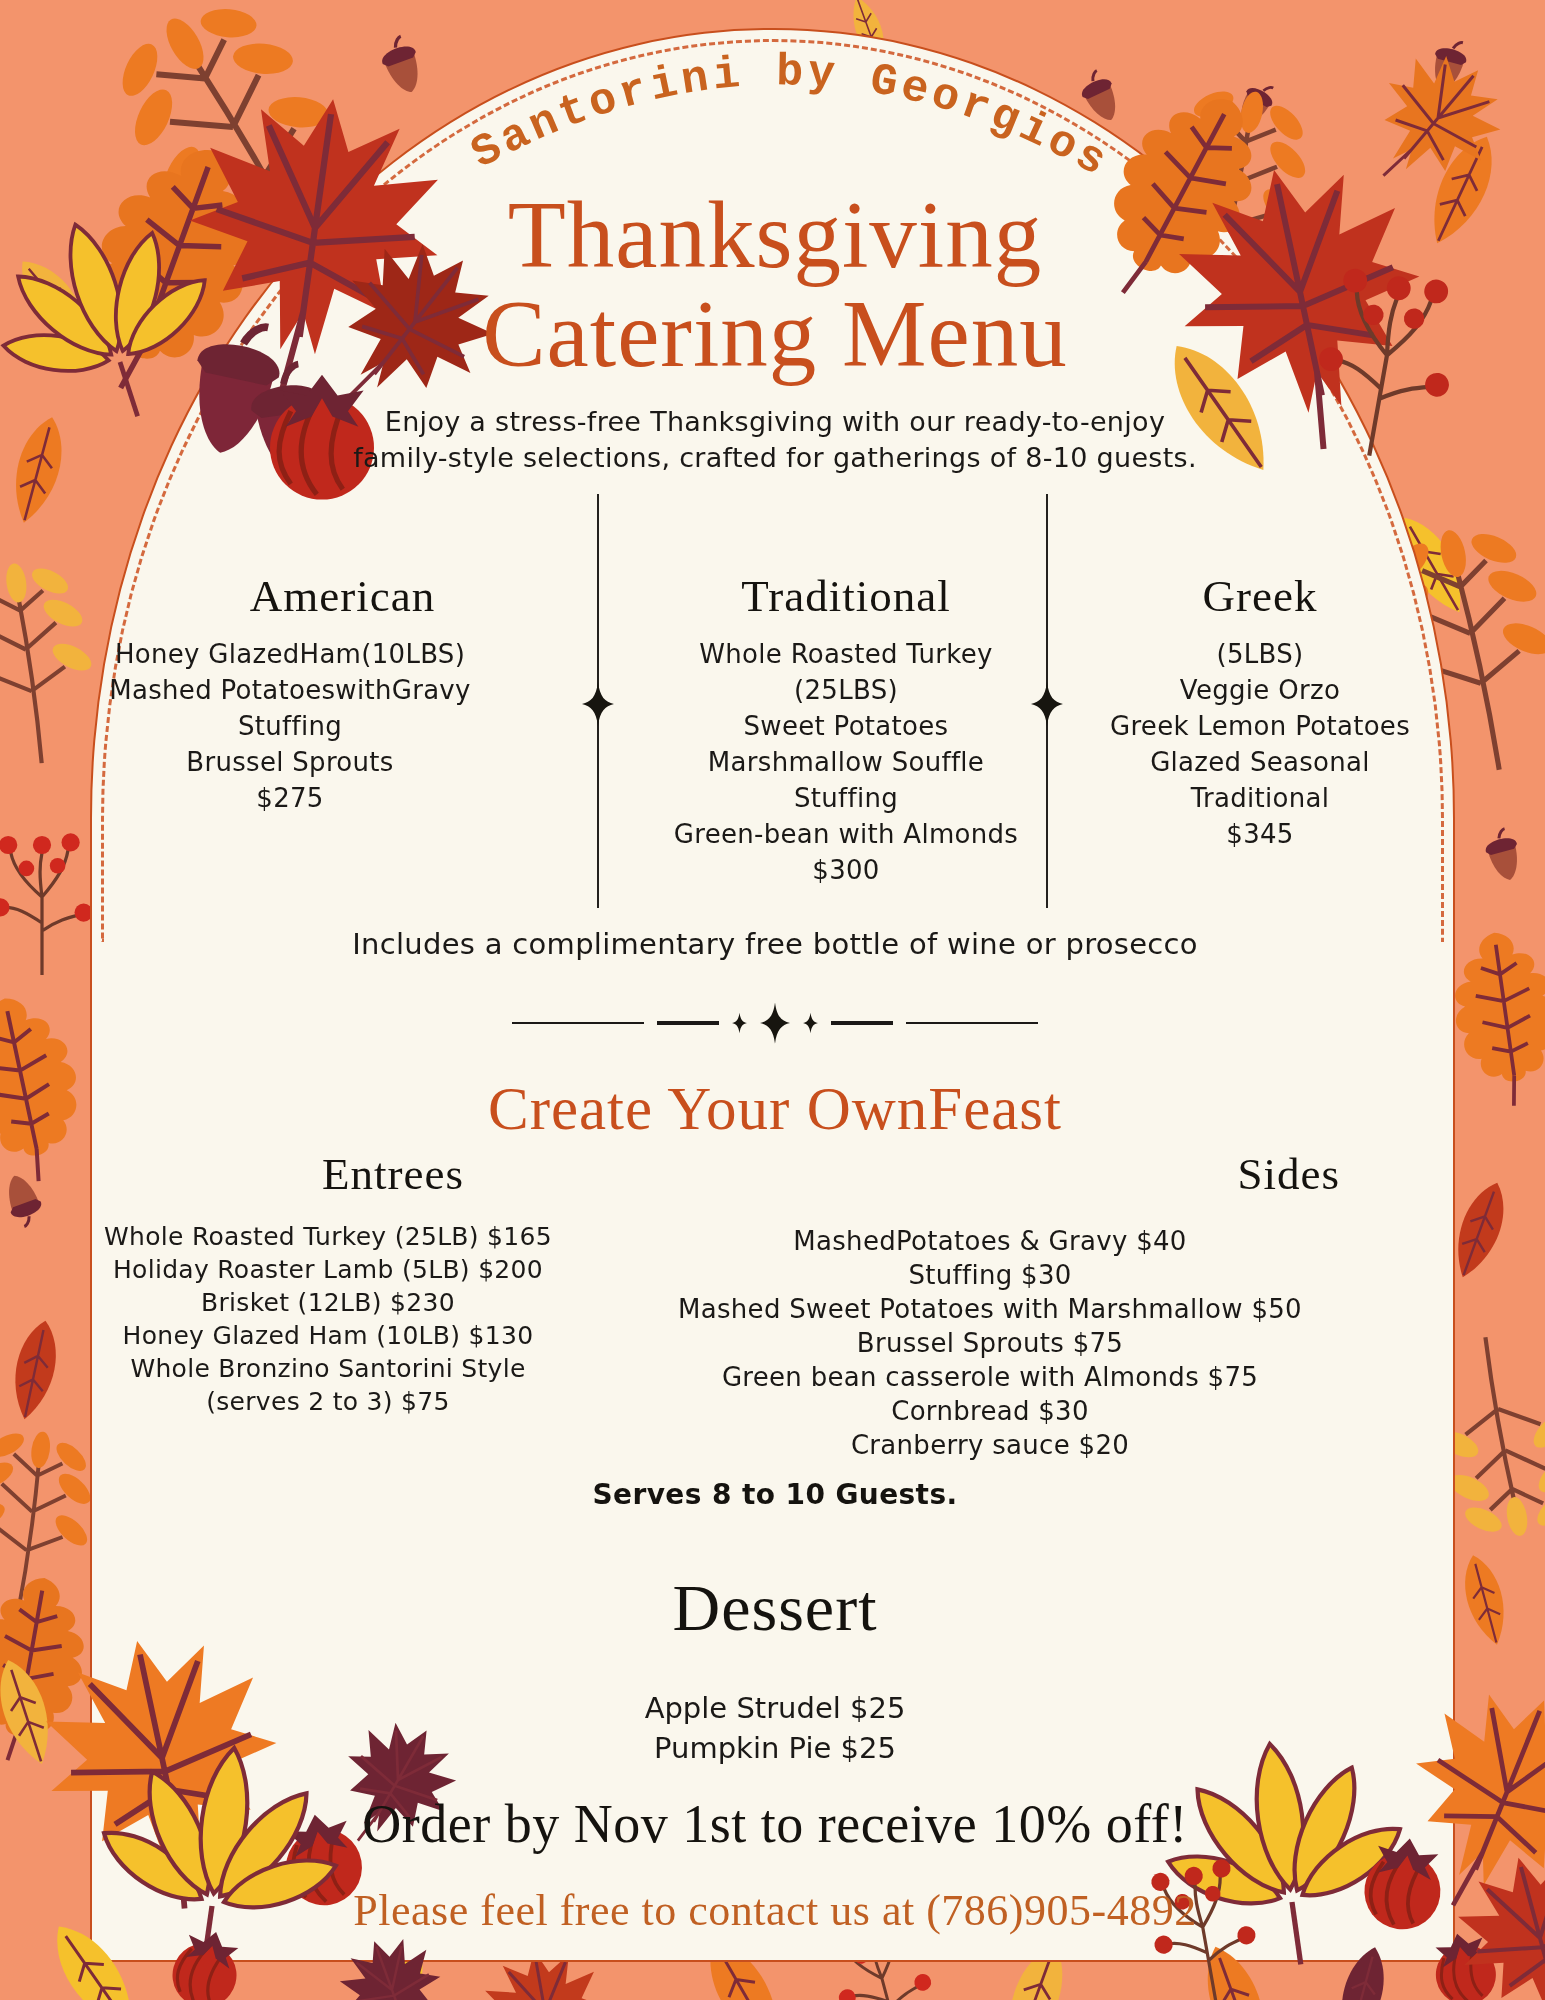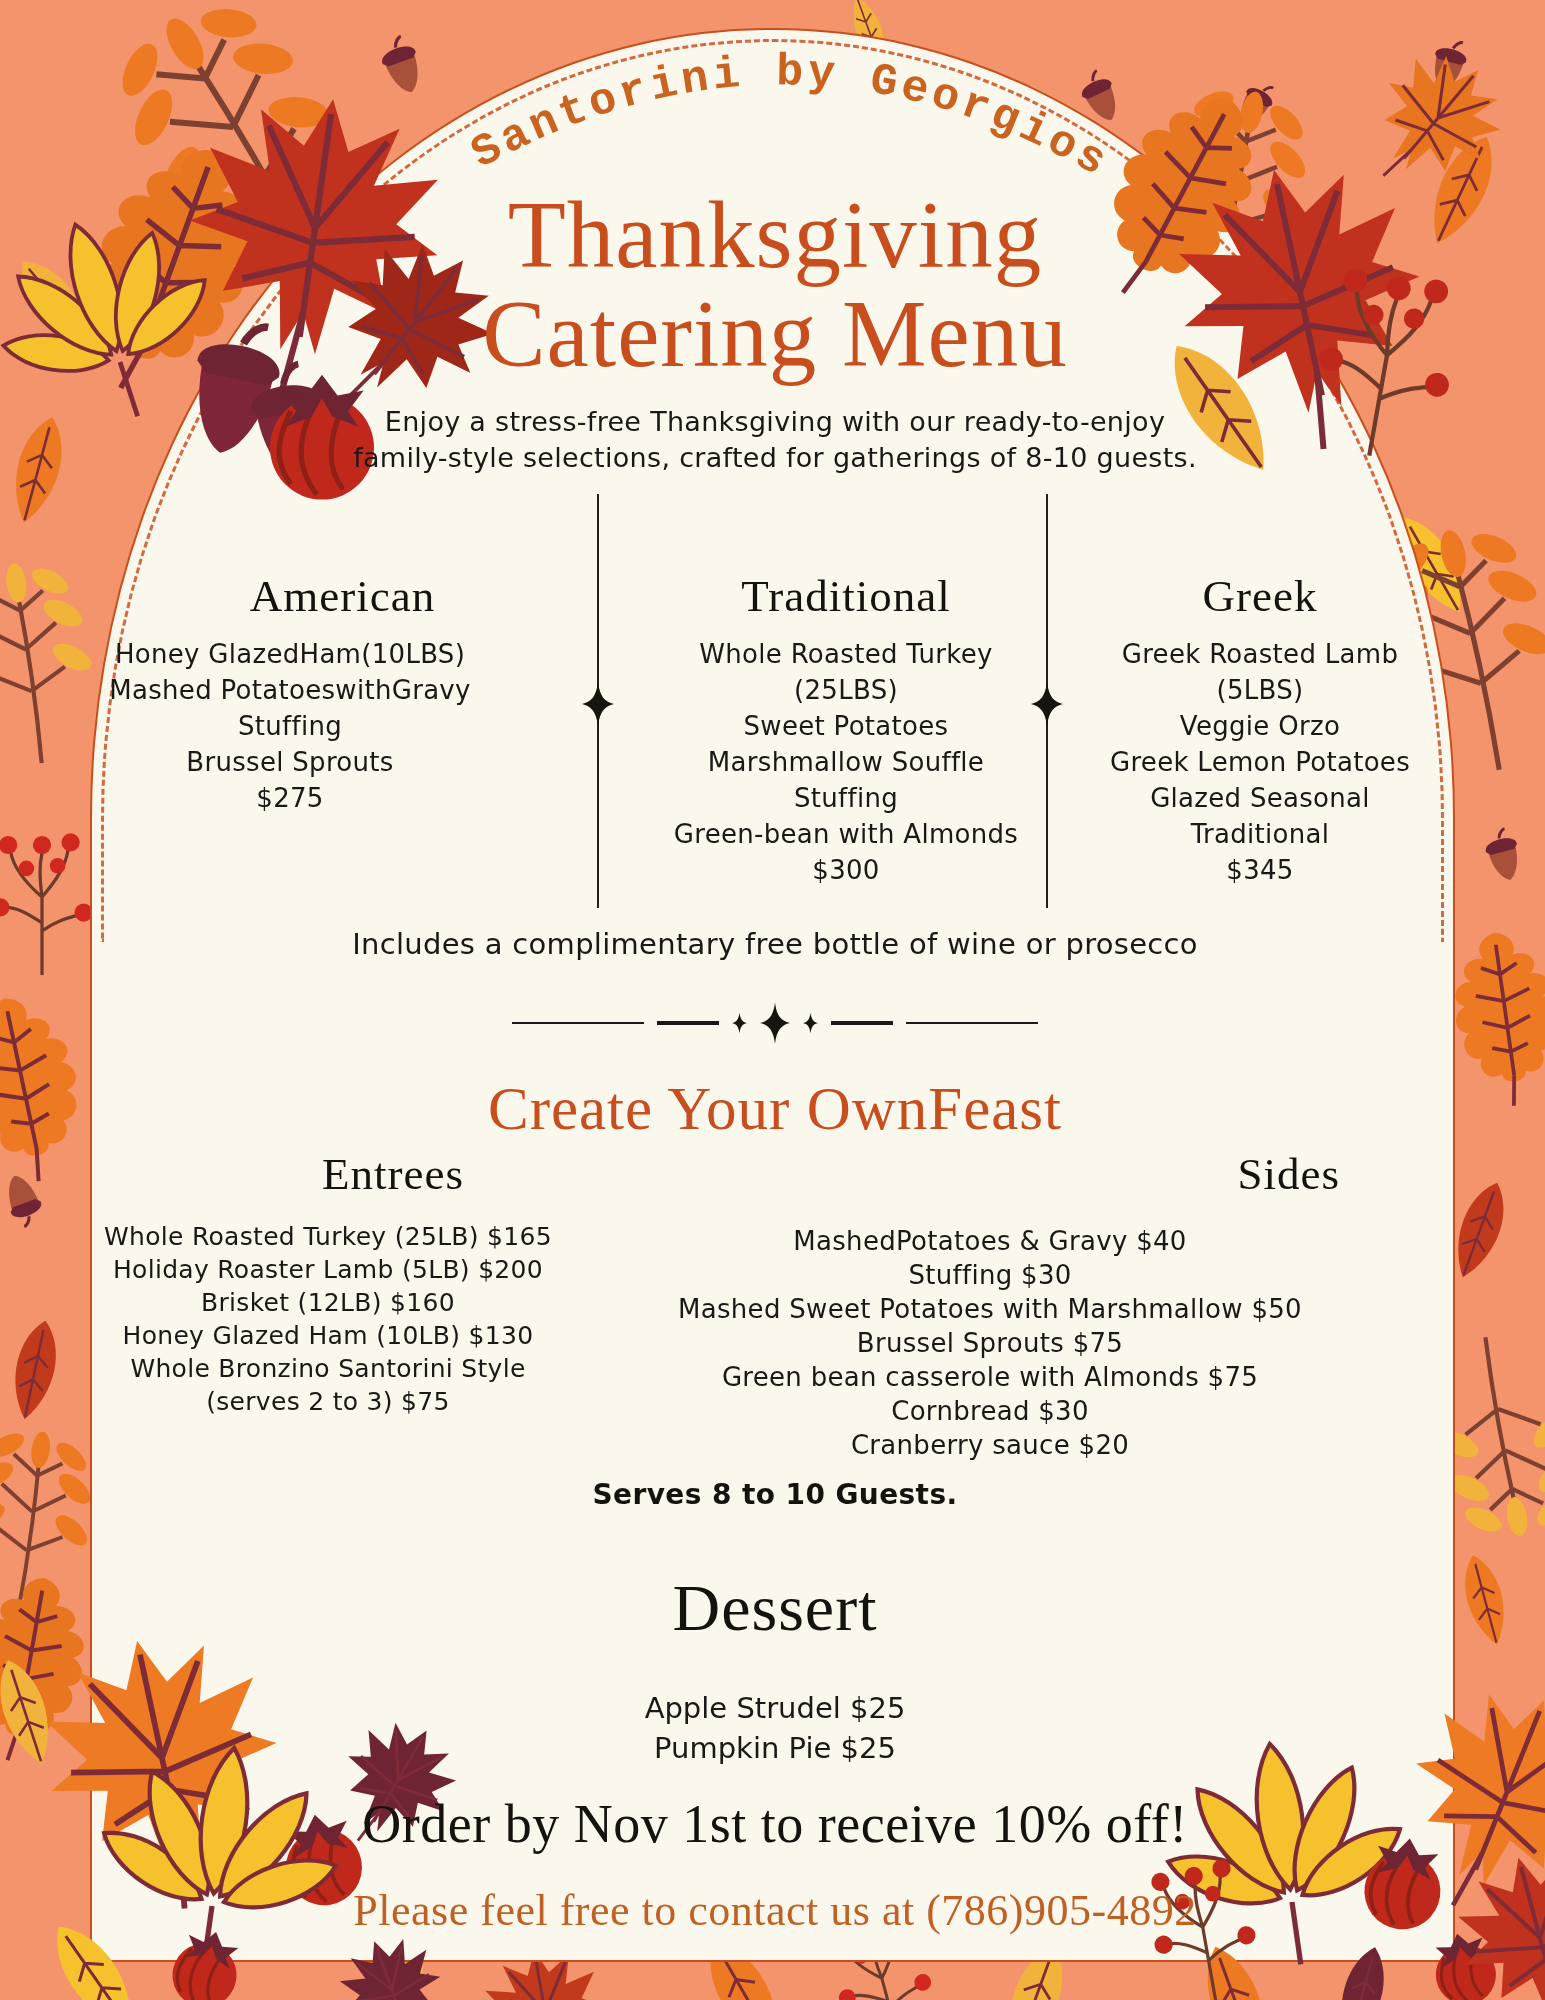--- a/index.html
+++ b/index.html
@@ -246,21 +246,20 @@
           <div>Sweet Potatoes</div>
           <div>Marshmallow Souffle</div>
           <div>Stuffing</div>
           <div>Green-bean with Almonds</div>
           <div>$300</div>
         </div>
     </div>
     <div class="pkg pkg-greek">
       <div class="pkg-head">Greek</div>
       <div class="pkg-items">
-          <div>Greek Roasted Lamb</div>
           <div>(5LBS)</div>
           <div>Veggie Orzo</div>
           <div>Greek Lemon Potatoes</div>
           <div>Glazed Seasonal</div>
           <div>Traditional</div>
           <div>$345</div>
         </div>
     </div>
 
     <div class="divider-v d1"></div>
@@ -290,21 +289,21 @@
       <div class="orn-line"></div>
     </div>
 
     <div class="center-block cyof">Create Your OwnFeast</div>
 
     <div class="sec-entrees">
       <div class="sec-head">Entrees</div>
       <div class="sec-items">
           <div>Whole Roasted Turkey (25LB) $165</div>
           <div>Holiday Roaster Lamb (5LB) $200</div>
-          <div>Brisket (12LB) $160</div>
+          <div>Brisket (12LB) $230</div>
           <div>Honey Glazed Ham (10LB) $130</div>
           <div>Whole Bronzino Santorini Style</div>
           <div>(serves 2 to 3) $75</div>
         </div>
     </div>
 
     <div class="sec-sides">
       <div class="sec-head">Sides</div>
       <div class="sec-items">
           <div>MashedPotatoes &amp; Gravy $40</div>

